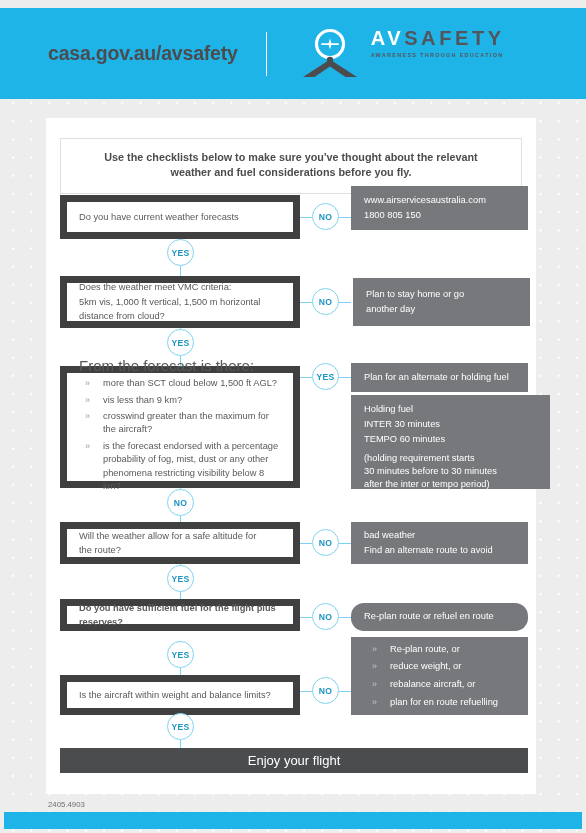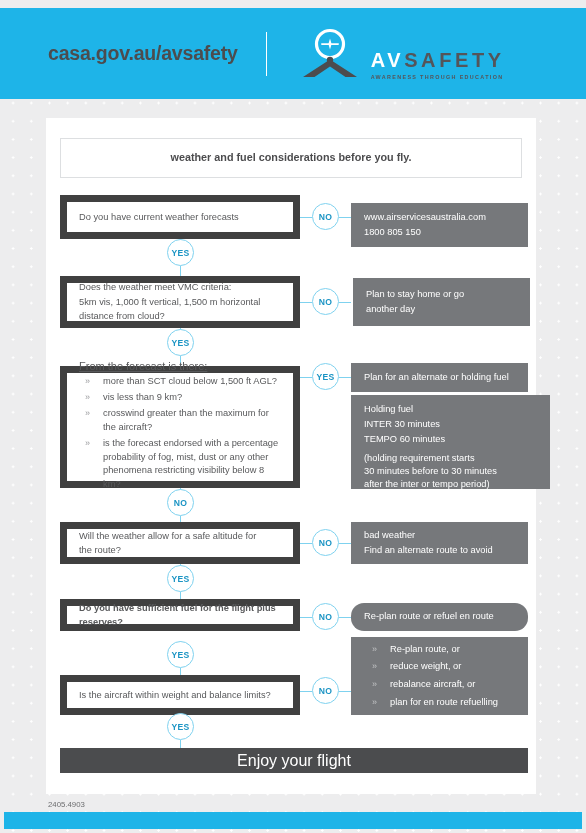--- a/index.html
+++ b/index.html
@@ -35,21 +35,21 @@
     letter-spacing: -0.2px;
   }
   .header-divider {
     width: 1px;
     height: 44px;
     background: #ffffff;
     margin-left: 28px;
   }
   .logo-wrap {
     display: flex;
-    align-items: flex-end;
+    align-items: flex-start;
     margin-left: 32px;
   }
   .logo-mark { width: 62px; height: 52px; display:block; }
   .logo-text-block {
     margin-left: 10px;
     display: flex;
     flex-direction: column;
     justify-content: center;
   }
   .logo-word {
@@ -105,21 +105,21 @@
     box-sizing: border-box;
     display: flex;
     align-items: center;
   }
   .q-inner { padding: 0 12px; width: 100%; }
   .q-text {
     font-size: 9.3px;
     color: #58595b;
     line-height: 1.55;
   }
-  .q-title { font-size: 11px; color: #58595b; margin-bottom: 3px; text-decoration: underline; }
+  .q-title { font-size: 15px; color: #58595b; margin-bottom: 3px; }
 
   ul.q-list { list-style: none; margin: 0; padding: 0; }
   ul.q-list li {
     font-size: 9.3px;
     color: #58595b;
     line-height: 1.47;
     padding-left: 24px;
     position: relative;
     margin-bottom: 2.5px;
   }
@@ -179,21 +179,21 @@
   }
 
   
   .final-bar {
     position: absolute;
     background: #4b4c4e;
     display: flex;
     align-items: center;
     justify-content: center;
   }
-  .final-text { font-size: 16px; color: #ffffff; text-align: center; }
+  .final-text { font-size: 13px; color: #ffffff; text-align: center; }
 
   
   .footer-code {
     position: absolute;
     left: 48px; top: 800px;
     font-size: 7.8px;
     color: #6d6e70;
   }
   .footer-bar {
     position: absolute;
@@ -223,34 +223,35 @@
         <span class="logo-av">AV</span><span class="logo-safety">SAFETY</span>
       </div>
       <div class="logo-tagline">AWARENESS THROUGH EDUCATION</div>
     </div>
   </div>
 </div>
 
 <div class="panel">
 
   <div class="intro-box">
+    <div class="intro-text">Use the checklists below to make sure you've thought about the relevant</div>
     <div class="intro-text">weather and fuel considerations before you fly.</div>
   </div>
 
   <div class="flow">
 
     <div class="q-box" style="left:14px; top:77px; width:240px; height:44px;">
       <div class="q-inner">
         <div class="q-text">Do you have current weather forecasts</div>
       </div>
     </div>
     <div class="hline" style="left:254px; top:99px; width:12px;"></div>
     <div class="node" style="left:266px; top:85px;">NO</div>
     <div class="hline" style="left:293px; top:99px; width:12px;"></div>
-    <div class="g-box" style="left:305px; top:85px; width:177px; height:44px;">
+    <div class="g-box" style="left:305px; top:68px; width:177px; height:44px;">
       <div class="g-inner">
         <div class="g-text">www.airservicesaustralia.com</div>
         <div class="g-text">1800 805 150</div>
       </div>
     </div>
     <div class="vline" style="left:134px; top:121px; height:14px;"></div>
     <div class="node" style="left:121px; top:121px;">YES</div>
     <div class="vline" style="left:134px; top:148px; height:12px;"></div>
 
     <div class="q-box" style="left:14px; top:158px; width:240px; height:52px;">

